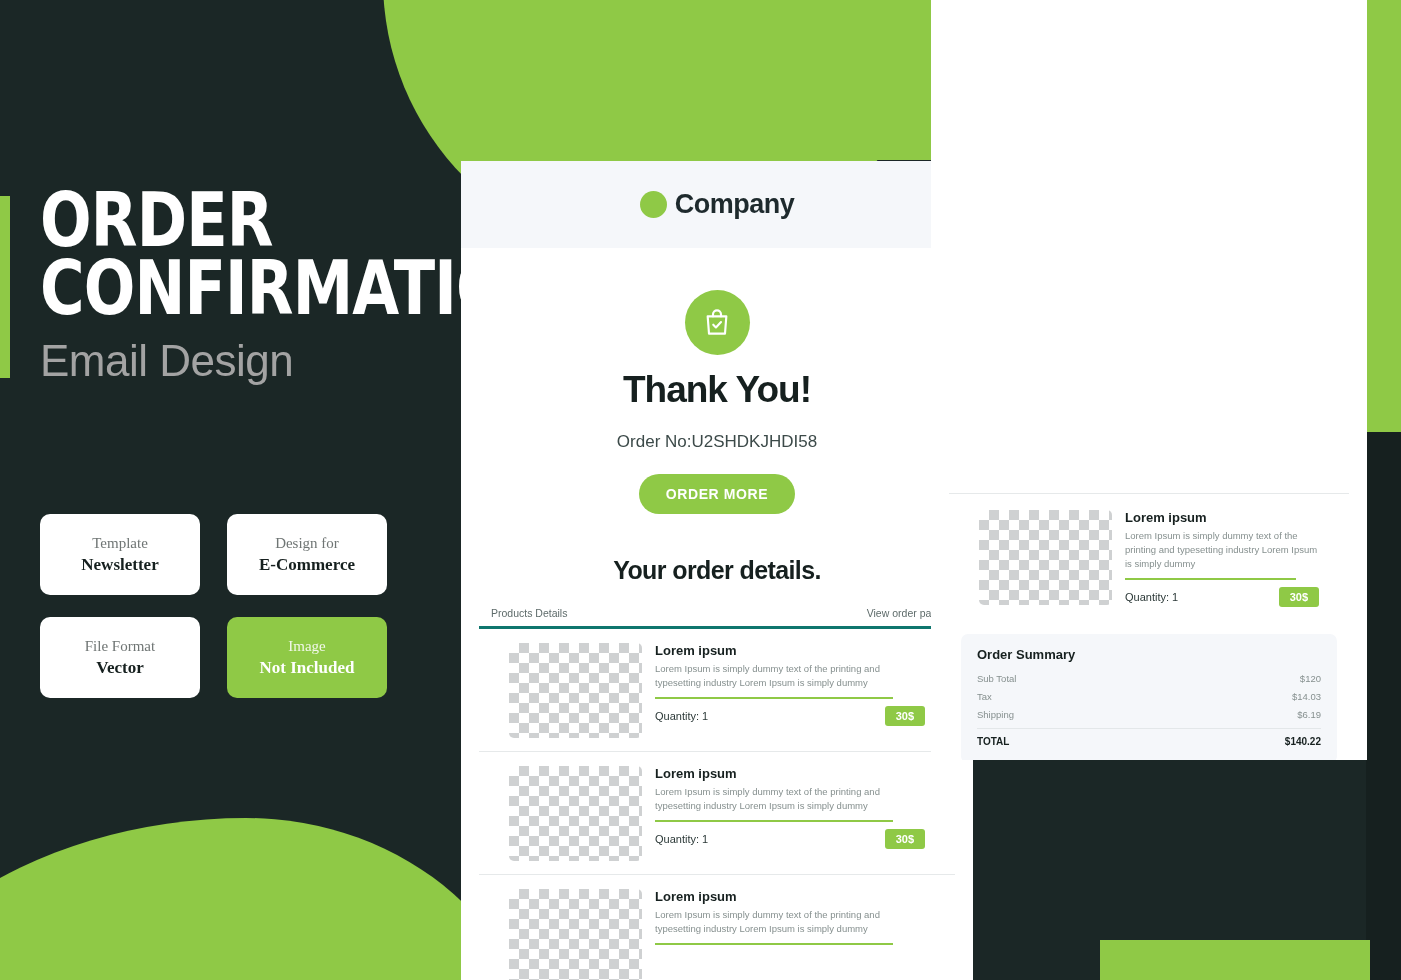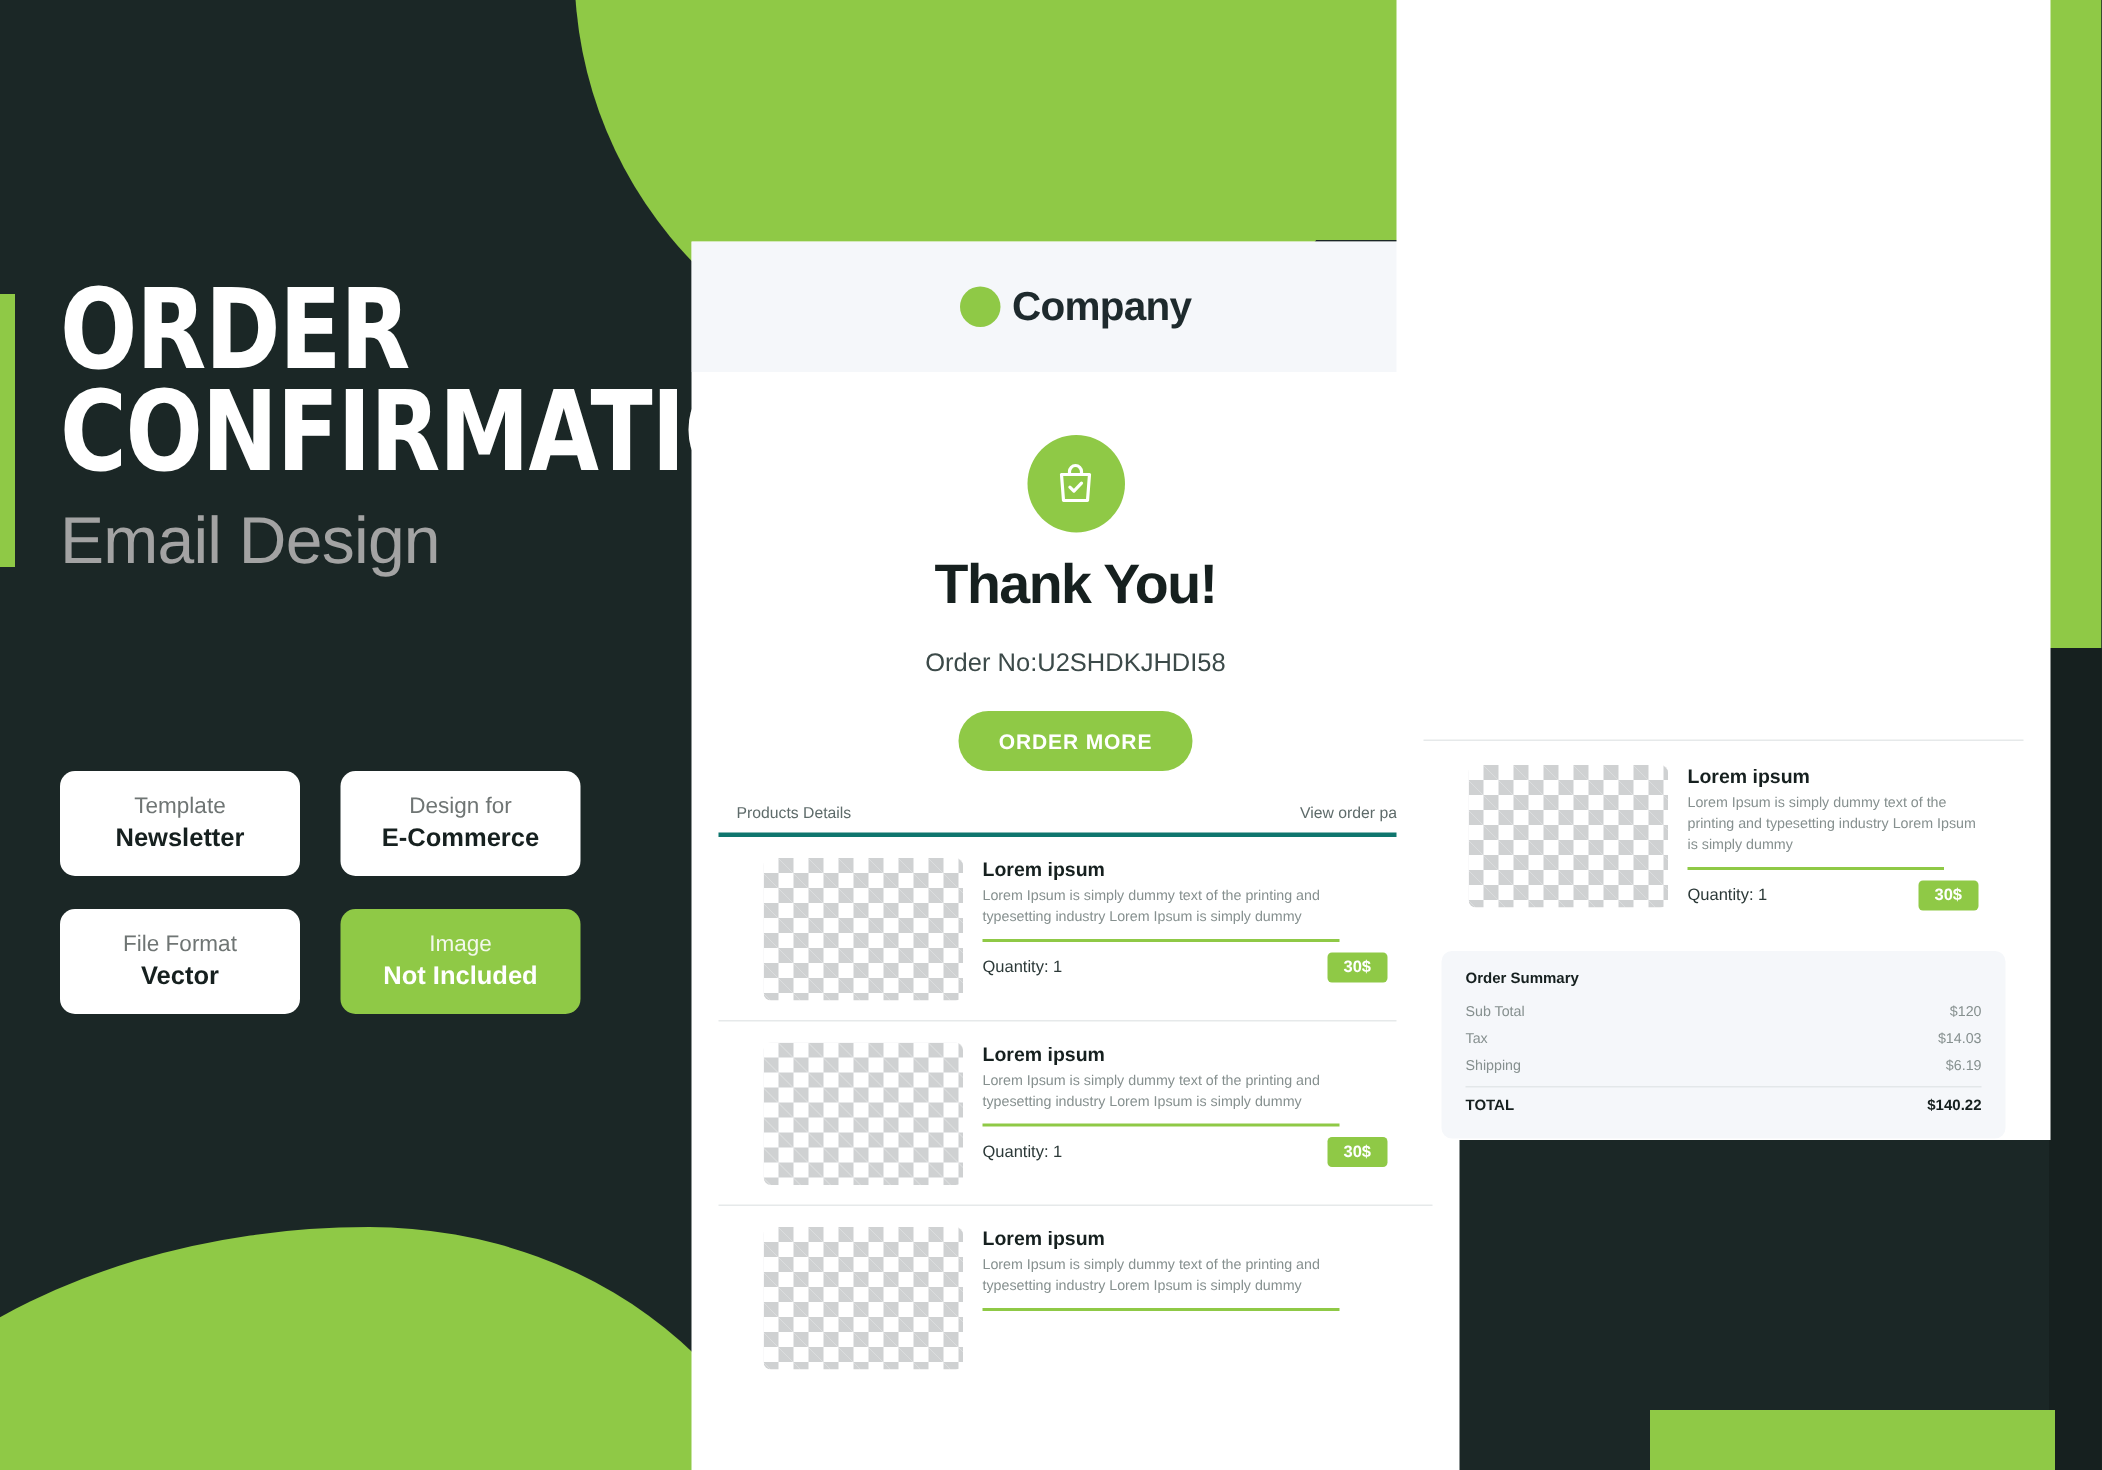--- a/index.html
+++ b/index.html
@@ -87,26 +87,27 @@
     position: absolute;
     left: 40px; top: 514px;
     display: grid;
     grid-template-columns: 160px 160px;
     gap: 22px 27px;
     z-index: 5;
   }
   .meta-card {
     background: #ffffff;
     border-radius: 10px;
-    height: 70px;
+    height: 81px;
     display: flex;
     flex-direction: column;
     align-items: center;
     justify-content: center;
     gap: 3px;
+    font-family: Liberation Serif, serif;
   }
   .meta-card.accent { background: #8fc946; }
   .meta-label { font-size: 15px; color: #6f7574; }
   .meta-value { font-size: 17px; font-weight: 700; color: #16201f; }
   .meta-card.accent .meta-label { color: #f2f8ea; }
   .meta-card.accent .meta-value { color: #ffffff; }
 
   
   .email-card {
     position: absolute;
@@ -203,21 +204,21 @@
     padding: 4px 11px; border-radius: 3px;
   }
 
   
   .summary-box {
     background: #f5f7fa;
     border-radius: 7px;
     margin: 14px 30px 0;
     padding: 13px 16px 13px;
   }
-  .summary-title { font-size: 10px; font-weight: 700; color: #16201f; margin-bottom: 8px; }
+  .summary-title { font-size: 13px; font-weight: 700; color: #16201f; margin-bottom: 8px; }
   .summary-row {
     display: flex; justify-content: space-between;
     font-size: 9.5px; color: #86908f;
     padding: 3.5px 0;
   }
   .summary-row.total {
     color: #16201f; font-weight: 700; font-size: 10px;
     border-top: 1px solid #e3e7e9; margin-top: 4px; padding-top: 7px;
   }
 </style>
@@ -274,20 +275,21 @@
         <path d="M5 7h14l-1 13H6L5 7z"></path>
         <path d="M9 7V5.5a3 3 0 0 1 6 0V7"></path>
         <polyline points="9.2,13.3 11.2,15.3 15,11.3"></polyline>
       </svg>
     </div>
     <div class="thankyou">Thank You!</div>
     <div class="order-no">Order No:U2SHDKJHDI58</div>
     <button class="btn-pill btn-order-more">ORDER MORE</button>
   </div>
 
+  <div class="section-title">Your order details.</div>
 
   <div class="list-head">
     <span>Products Details</span>
     <span>View order page</span>
   </div>
 
   <div class="product-row">
     <div class="thumb"></div>
     <div class="p-info">
       <div class="p-title">Lorem ipsum</div>

